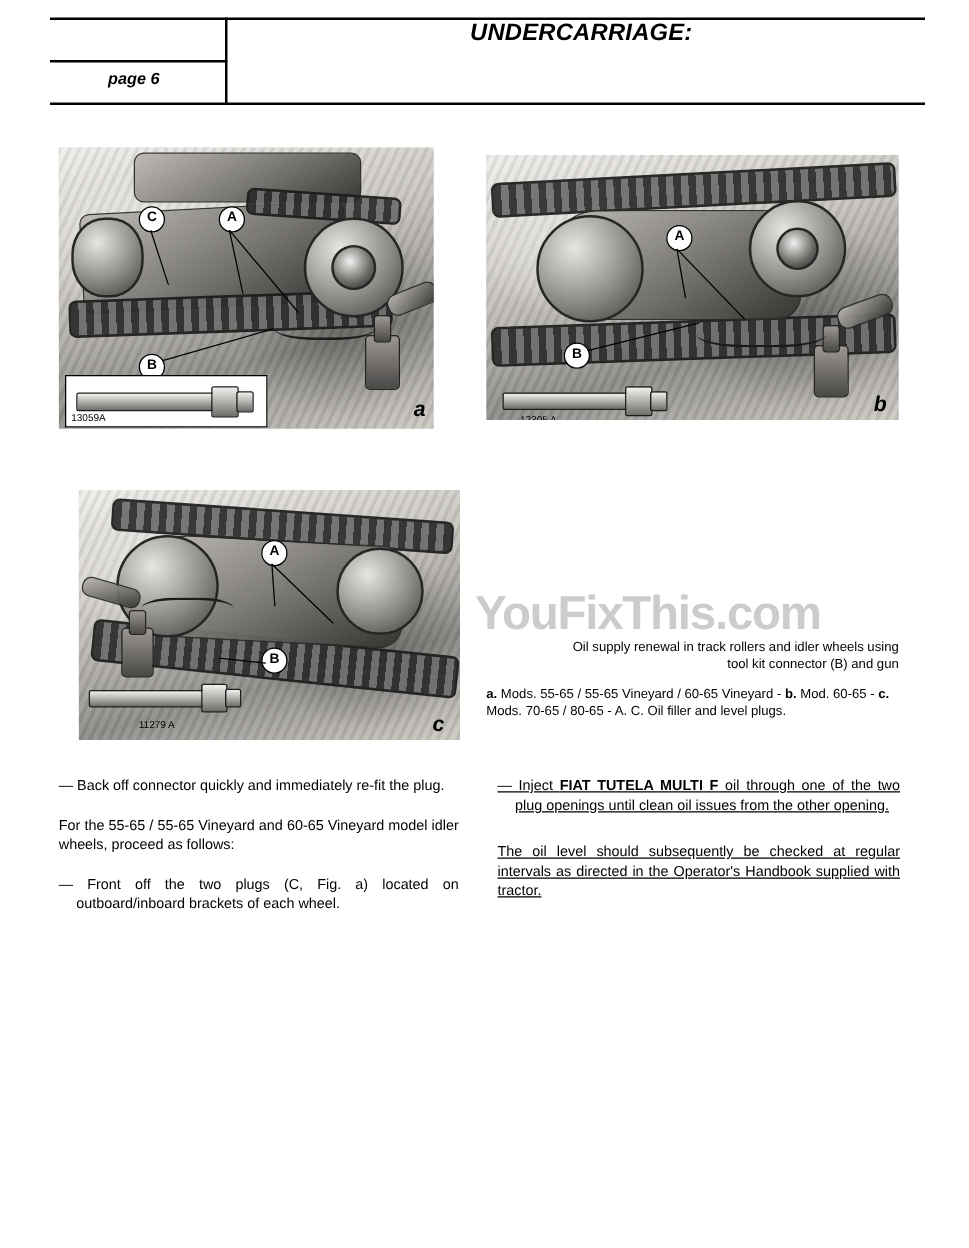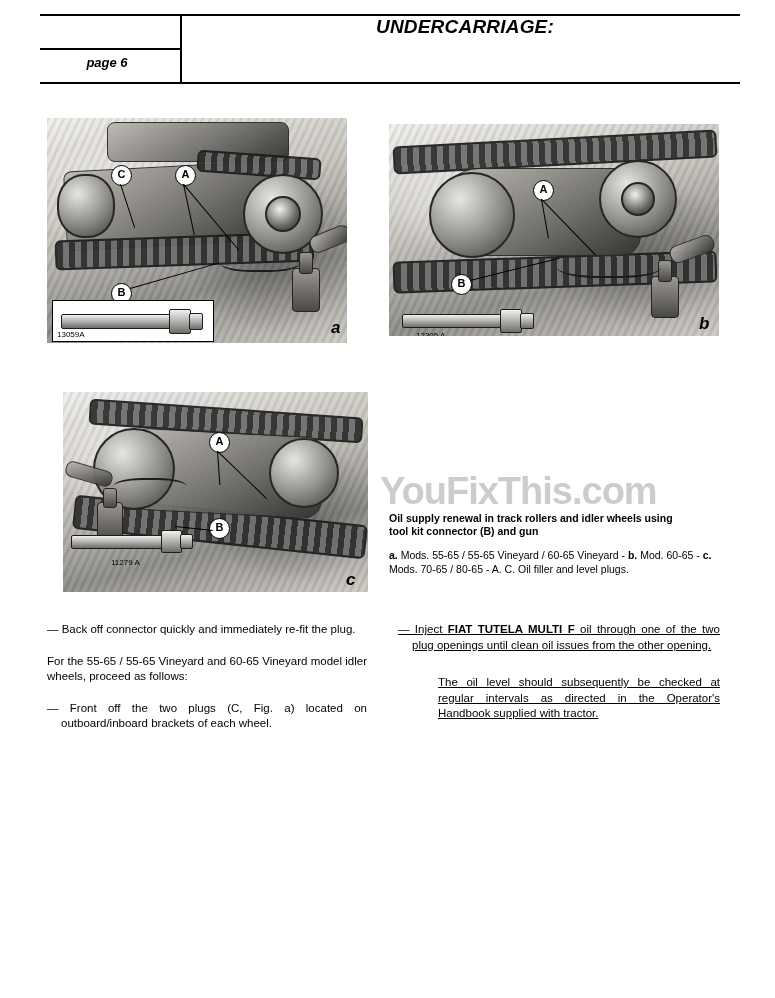--- a/index.html
+++ b/index.html
@@ -208,22 +208,22 @@
   
   .caption-block {
     position: absolute;
     left: 389px;
     top: 512px;
     width: 330px;
     font-size: 10.5px;
     line-height: 13px;
   }
   .caption-title {
-    font-weight: bold;
-    text-align: left;
+    font-weight: normal;
+    text-align: right;
     line-height: 13px;
   }
   .caption-sub {
     margin-top: 11px;
     text-align: left;
     line-height: 13.5px;
   }
   .caption-sub b { font-weight: bold; }
 
   .col-left {
@@ -341,21 +341,21 @@
     <div class="oiler" style="left:40px; top:96px; width:12px; height:18px;"></div>
     <div class="body-mass" style="left:2px; top:74px; width:46px; height:14px; transform:rotate(16deg); border-radius:7px;"></div>
     <div class="hose" style="left:50px; top:86px; width:74px; height:20px; border-bottom:none; border-top:2px solid #1b1b1b;"></div>
 
     <div class="callout" style="left:146px; top:40px;">A</div>
     <div class="callout" style="left:146px; top:126px;">B</div>
     <div class="leader" style="left:155px; top:59px; width:34px; transform:rotate(86deg);"></div>
     <div class="leader" style="left:155px; top:59px; width:68px; transform:rotate(44deg);"></div>
     <div class="leader" style="left:112px; top:134px; width:38px; transform:rotate(6deg);"></div>
 
-    <div class="inset" style="left:-2px; top:135px; width:148px; height:34px; background:transparent; border:none;">
+    <div class="inset" style="left:-2px; top:152px; width:148px; height:34px; background:transparent; border:none;">
       <div class="bolt" style="left:10px; top:8px; width:94px; height:12px; border-radius:2px;"></div>
       <div class="bolt" style="left:100px; top:3px; width:19px; height:21px; border-radius:2px;"></div>
       <div class="bolt" style="left:119px; top:7px; width:11px; height:13px; border-radius:2px;"></div>
       <div class="inset-code" style="left:50px; bottom:-6px;">11279 A</div>
     </div>
     <div class="fig-label" style="left:283px; top:178px;">c</div>
   </div>
 
   <div class="watermark">YouFixThis.com</div>
 
@@ -374,16 +374,16 @@
     <p class="para just">For the 55-65 / 55-65 Vineyard and 60-65 Vineyard model idler wheels, proceed as follows:</p>
     <p class="para just">
       <span class="dash-item">— Front off the two plugs (C, Fig. a) located on outboard/inboard brackets of each wheel.</span>
     </p>
   </div>
 
   <div class="col-right">
     <p class="para just">
       <span class="dash-item"><span>— Inject </span><b>FIAT TUTELA MULTI F</b><span> oil through one of the two plug openings until clean oil issues from the other opening.</span></span>
     </p>
-    <p class="para just" style="margin-top:22px;margin-left:40px;">The oil level should subsequently be checked at regular intervals as directed in the Operator's Handbook supplied with tractor.</p>
+    <p class="para just" style="margin-top:22px;">The oil level should subsequently be checked at regular intervals as directed in the Operator's Handbook supplied with tractor.</p>
   </div>
 
 </div>
 
 </body></html>

